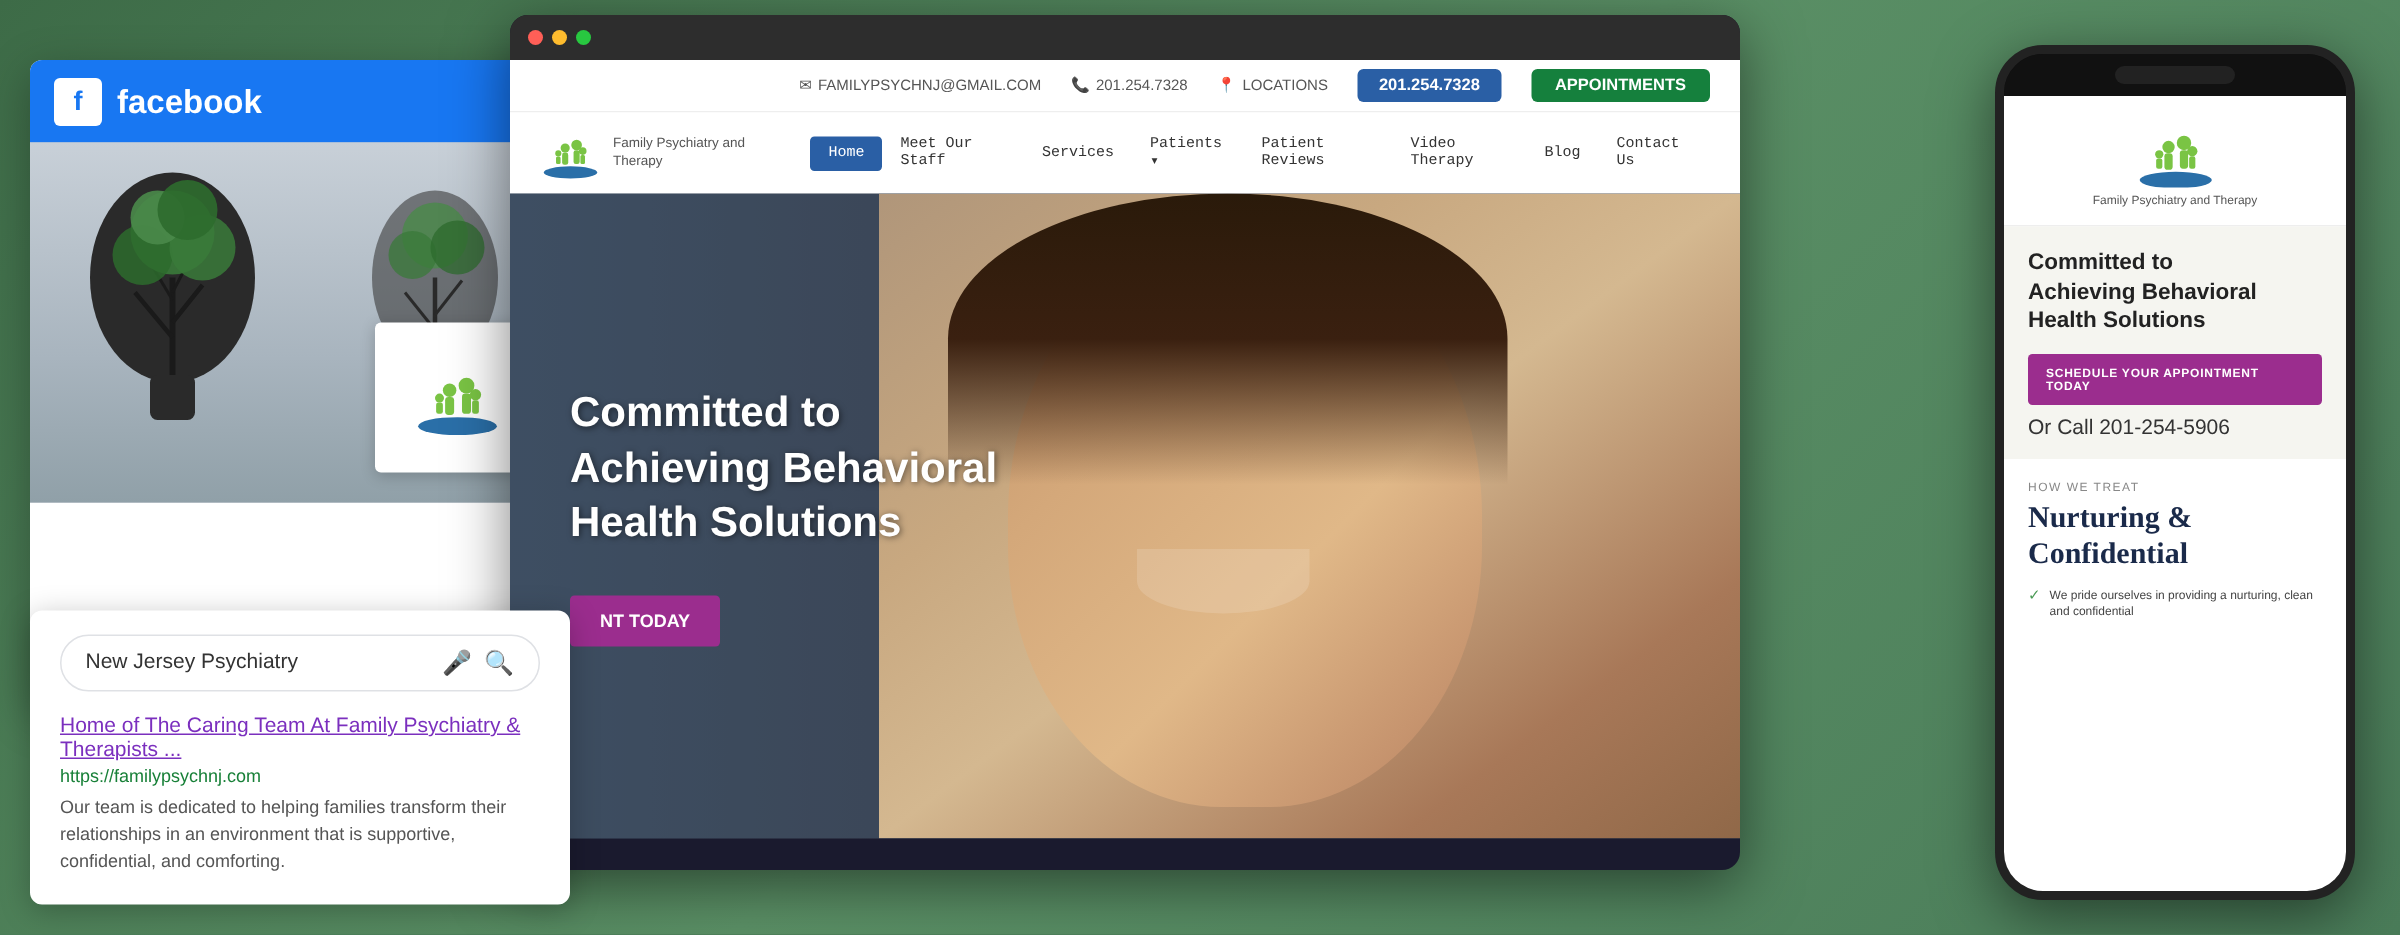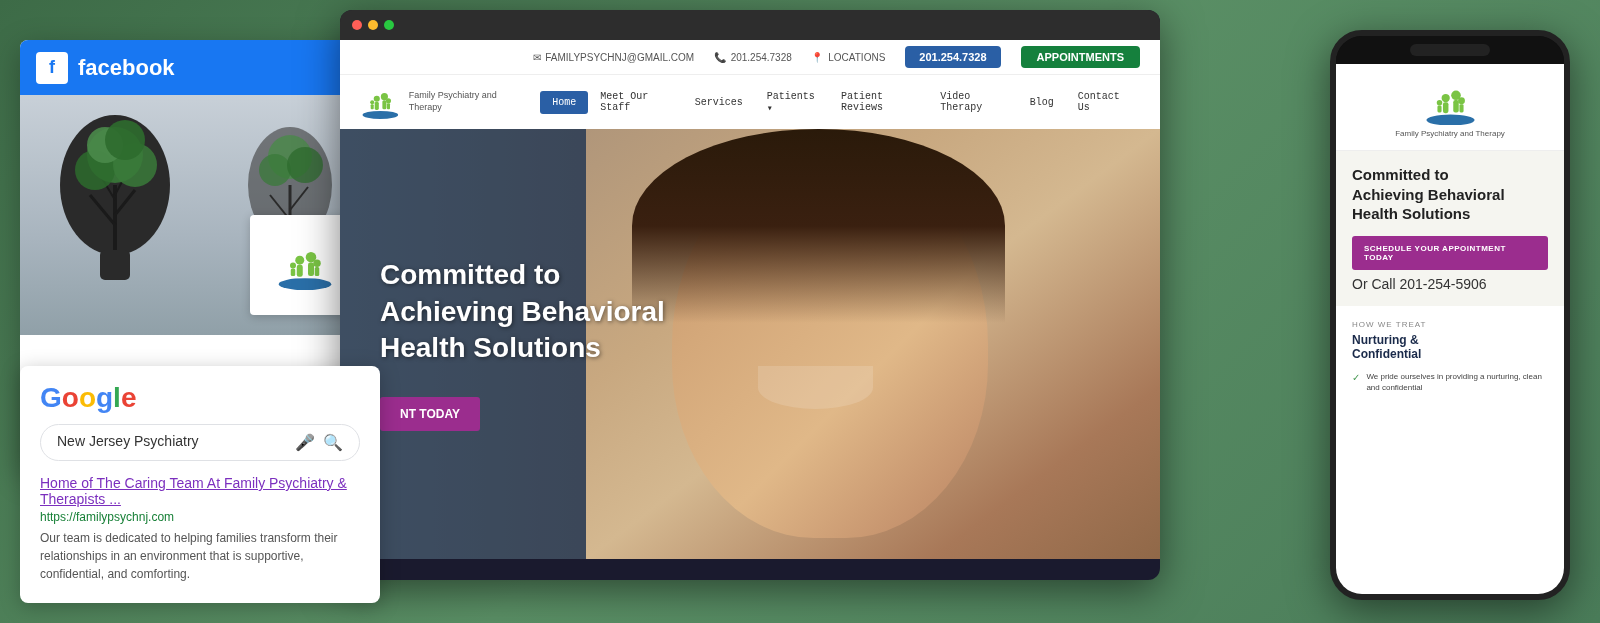--- a/index.html
+++ b/index.html
@@ -380,25 +380,26 @@
       background: #fff;
     }
     .phone-how-treat {
       font-size: 8px;
       color: #888;
       text-transform: uppercase;
       letter-spacing: 1px;
       margin-bottom: 4px;
     }
     .phone-nurturing {
-      font-size: 12px;
+      font-size: 20px;
       font-weight: bold;
       color: #1a2a4a;
       line-height: 1.2;
       margin-bottom: 10px;
+      font-family: Liberation Serif, serif;
     }
     .phone-check-item {
       display: flex;
       align-items: flex-start;
       gap: 6px;
       font-size: 8px;
       color: #444;
       line-height: 1.4;
     }
     .check-mark { color: #4a9a55; font-size: 10px; }
@@ -477,23 +478,20 @@
         <rect x="53" y="35" width="6" height="12" rx="2" fill="#7ac444"></rect>
 
         <circle cx="24" cy="33" r="4" fill="#7ac444"></circle>
         <rect x="21" y="37" width="6" height="10" rx="2" fill="#7ac444"></rect>
       </svg>
     </div>
   </div>
 </div>
 
 <div class="google-card">
-  <div class="google-logo">
-    <span class="g-blue">G</span><span class="g-red">o</span><span class="g-yellow">o</span><span class="g-blue">g</span><span class="g-green">l</span><span class="g-red">e</span>
-  </div>
   <div class="google-search-bar">
     <span class="search-text">New Jersey Psychiatry</span>
     <span class="search-mic">🎤</span>
     <span class="search-glass">🔍</span>
   </div>
   <div class="search-result-title">Home of The Caring Team At Family Psychiatry &amp; Therapists ...</div>
   <div class="search-result-url">https://familypsychnj.com</div>
   <div class="search-result-desc">Our team is dedicated to helping families transform their relationships in an environment that is supportive, confidential, and comforting.</div>
 </div>
 

